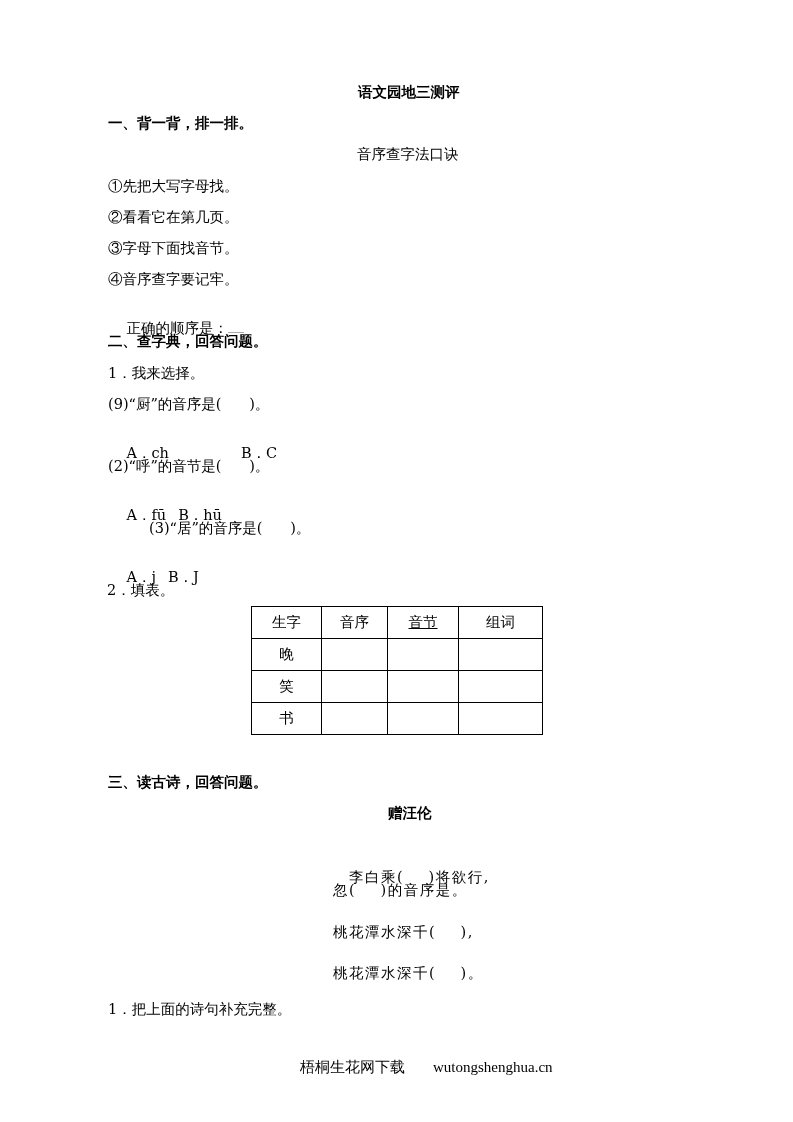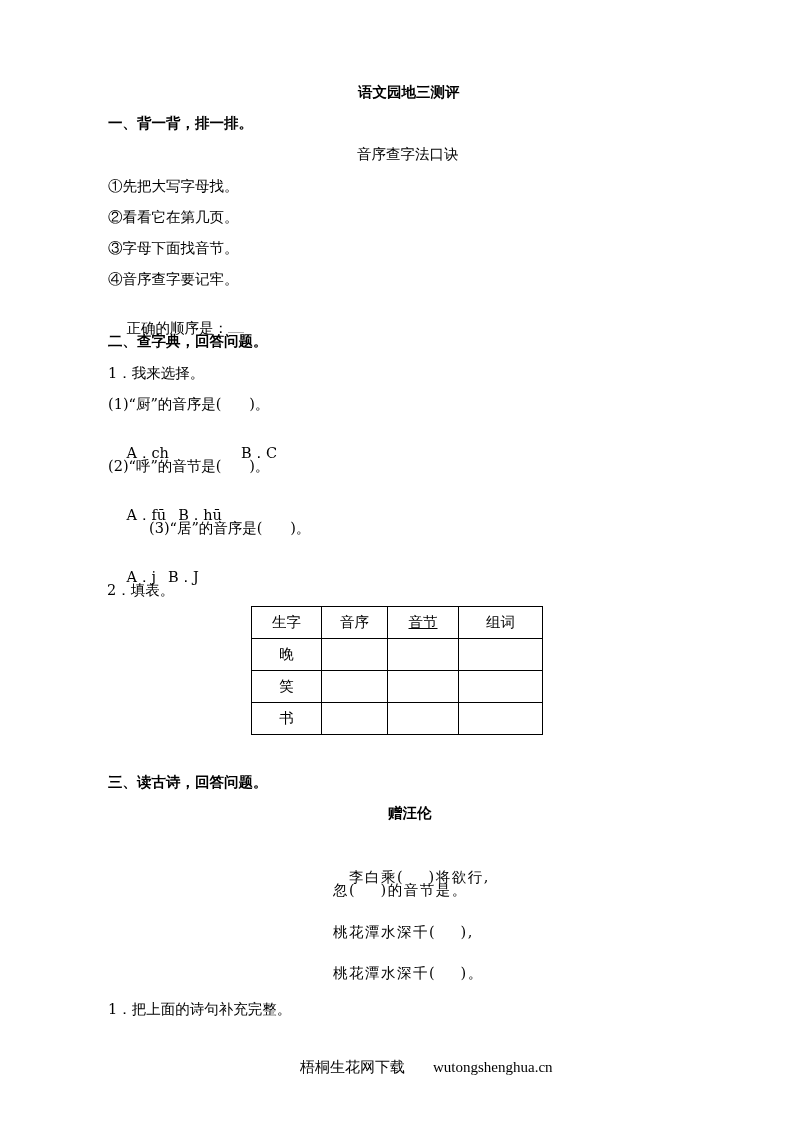--- a/index.html
+++ b/index.html
@@ -87,21 +87,21 @@
   <div class="line" style="left:108px; top:239px;">③字母下面找音节。</div>
   <div class="line" style="left:108px; top:270px;">④音序查字要记牢。</div>
 
   <div class="line" style="left:108px; top:301px;">
     <span>正确的顺序是：</span><span class="blank"></span>
   </div>
 
   <div class="line sans-bold" style="left:108px; top:332px;">二、查字典，回答问题。</div>
   <div class="line" style="left:108px; top:364px;">1．我来选择。</div>
 
-  <div class="line" style="left:108px; top:395px;">(1)“厨”的音序是(      )。</div>
+  <div class="line" style="left:108px; top:395px;">(9)“厨”的音序是(      )。</div>
   <div class="line" style="left:108px; top:426px;">
     <span>A．ch</span><span style="display:inline-block; width:72px;"></span><span>B．C</span>
   </div>
 
   <div class="line" style="left:108px; top:457px;">(2)“呼”的音节是(      )。</div>
   <div class="line" style="left:108px; top:488px;">
     <span>A．fū</span><span style="display:inline-block; width:12px;"></span><span>B．hū</span>
   </div>
 
   <div class="line" style="left:108px; top:519px;margin-left:41px;">(3)“居”的音序是(      )。</div>
@@ -137,21 +137,21 @@
       <td></td>
       <td></td>
     </tr>
   </tbody>
     </table>
 
   <div class="line sans-bold" style="left:108px; top:773px;">三、读古诗，回答问题。</div>
   <div class="line sans-bold" style="left:388px; top:804px;">赠汪伦</div>
 
   <div class="line poem-line" style="left:333px; top:868px;margin-left:16px;">李白乘(    )将欲行,</div>
-  <div class="line poem-line" style="left:333px; top:881px;">忽(    )的音节是。</div>
+  <div class="line poem-line" style="left:333px; top:881px;">忽(    )的音序是。</div>
   <div class="line poem-line" style="left:333px; top:923px;">桃花潭水深千(    ),</div>
   <div class="line poem-line" style="left:333px; top:964px;">桃花潭水深千(    )。</div>
 
   <div class="line" style="left:108px; top:1000px;">1．把上面的诗句补充完整。</div>
 
   <div class="footer">
     <span>梧桐生花网下载</span><span style="display:inline-block; width:28px;"></span><span>wutongshenghua.cn</span>
   </div>
 
 </div>

